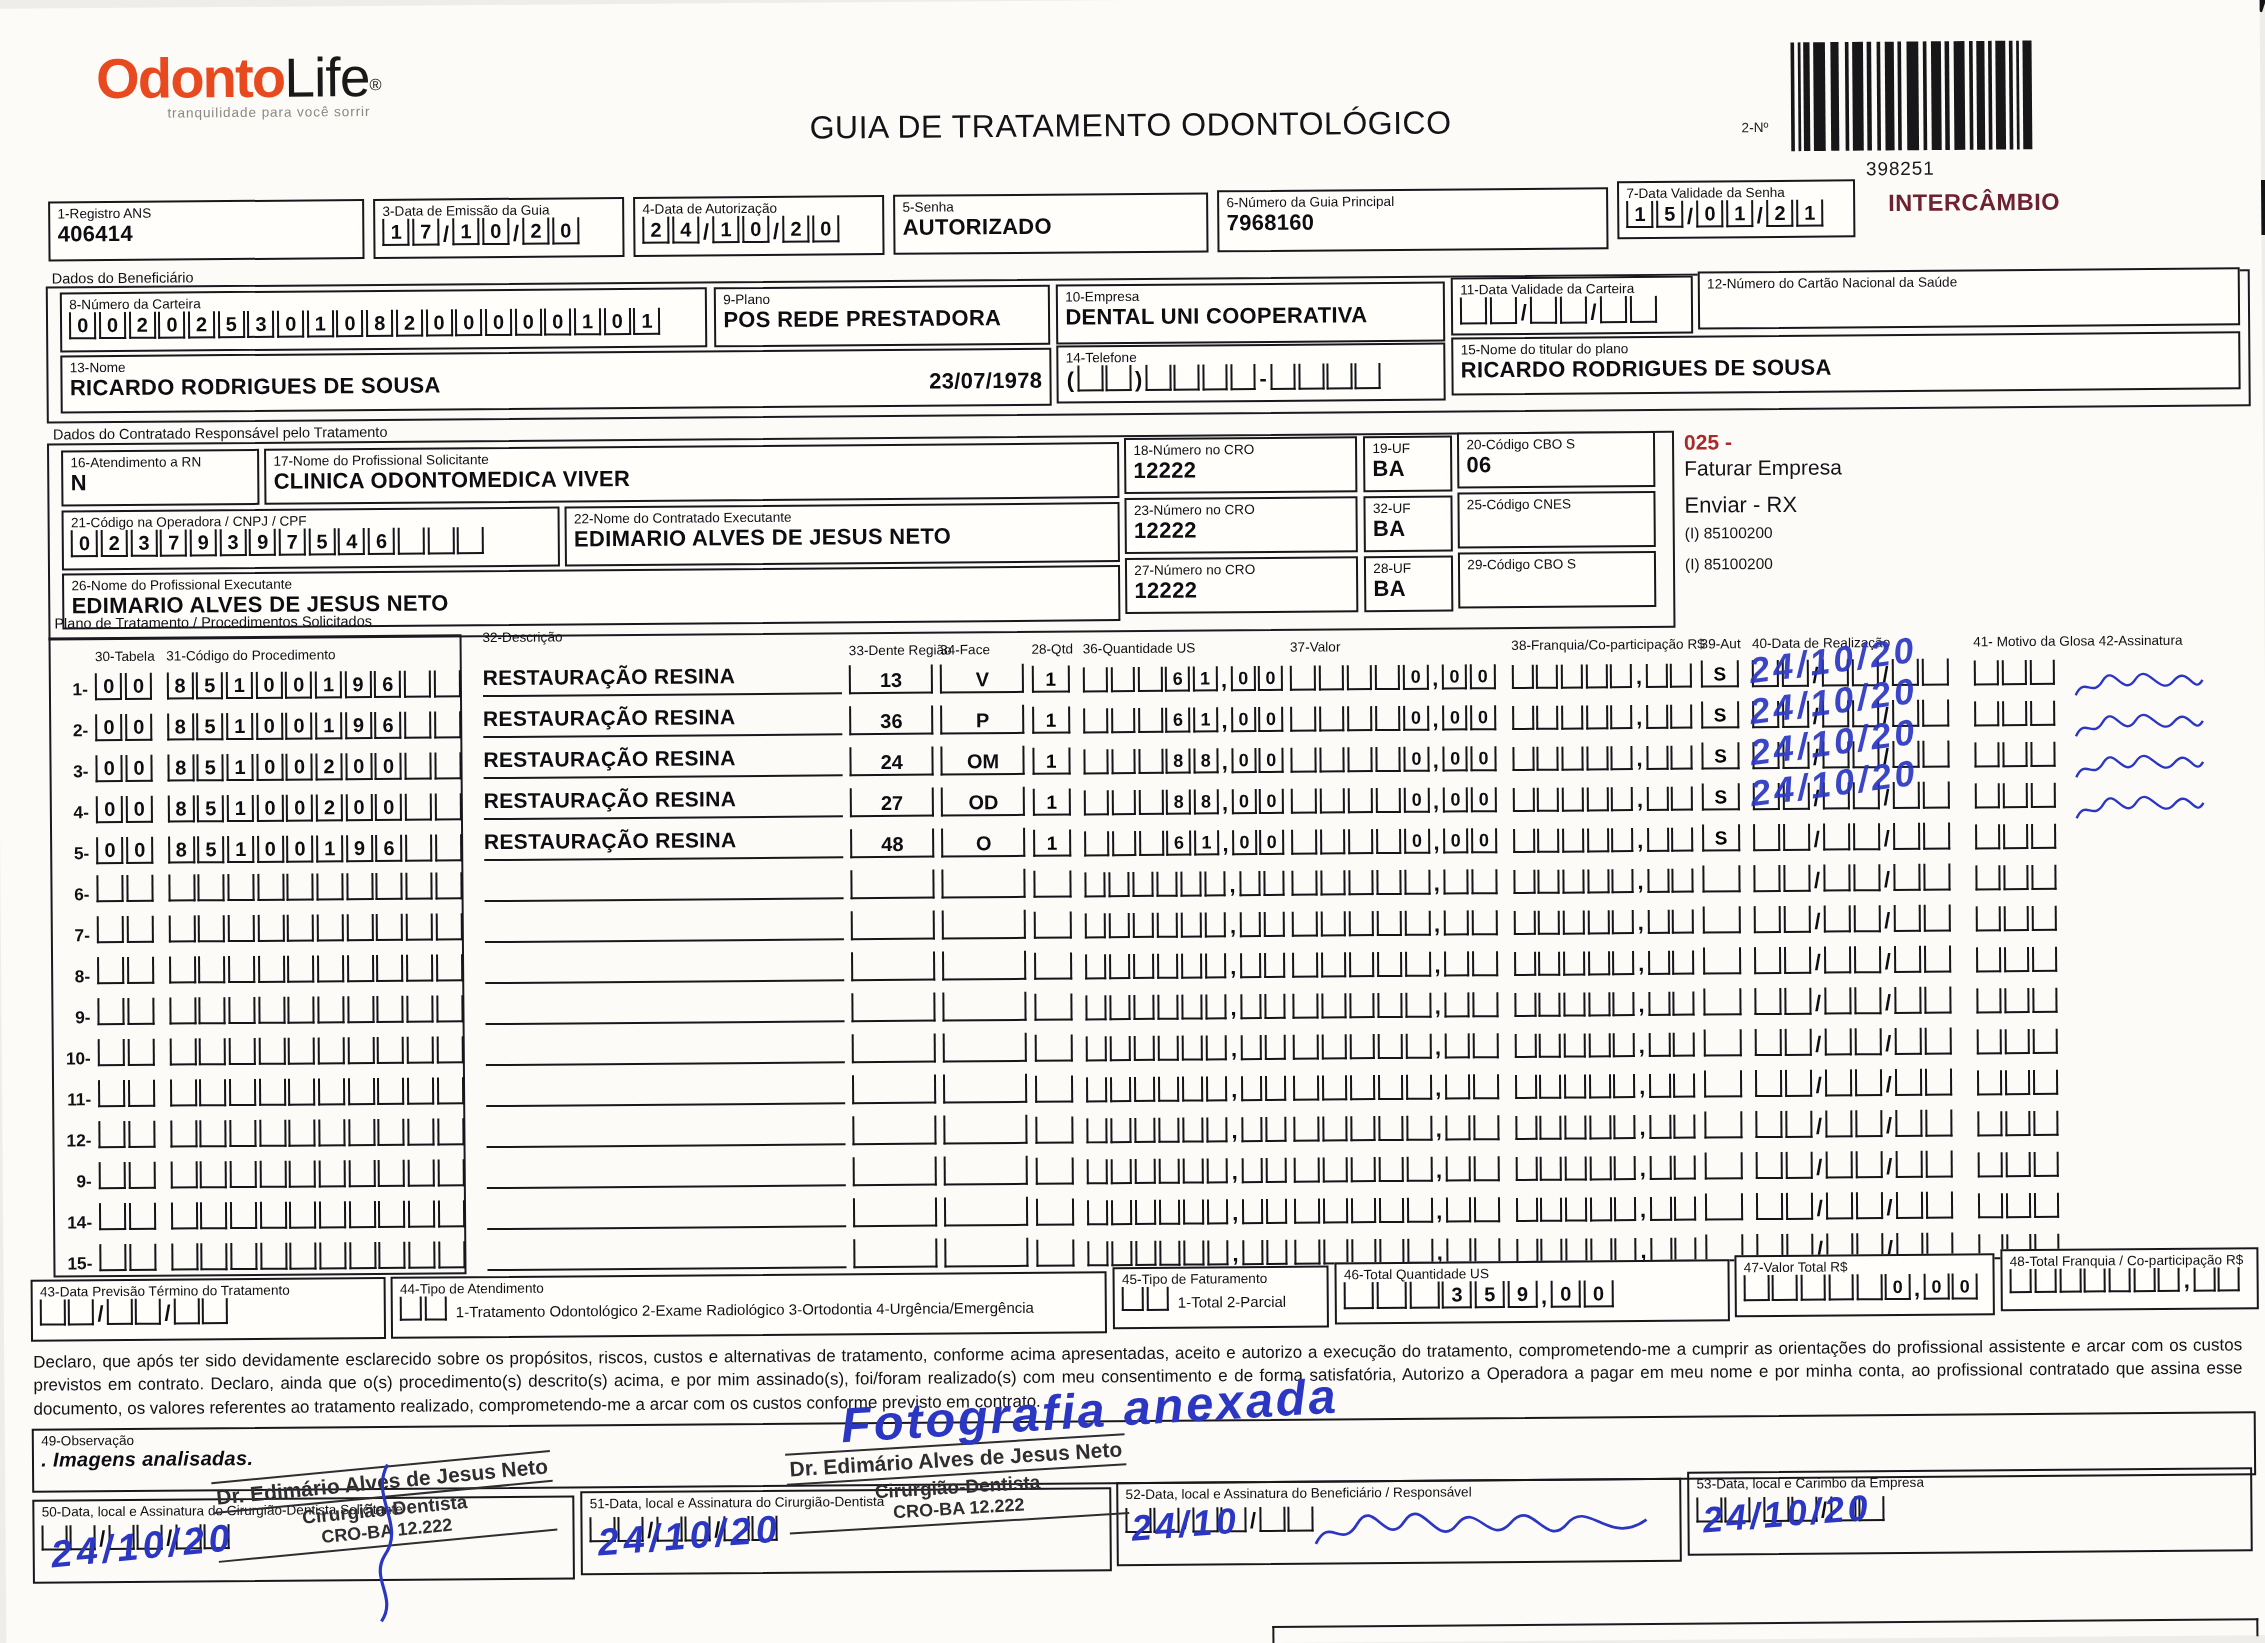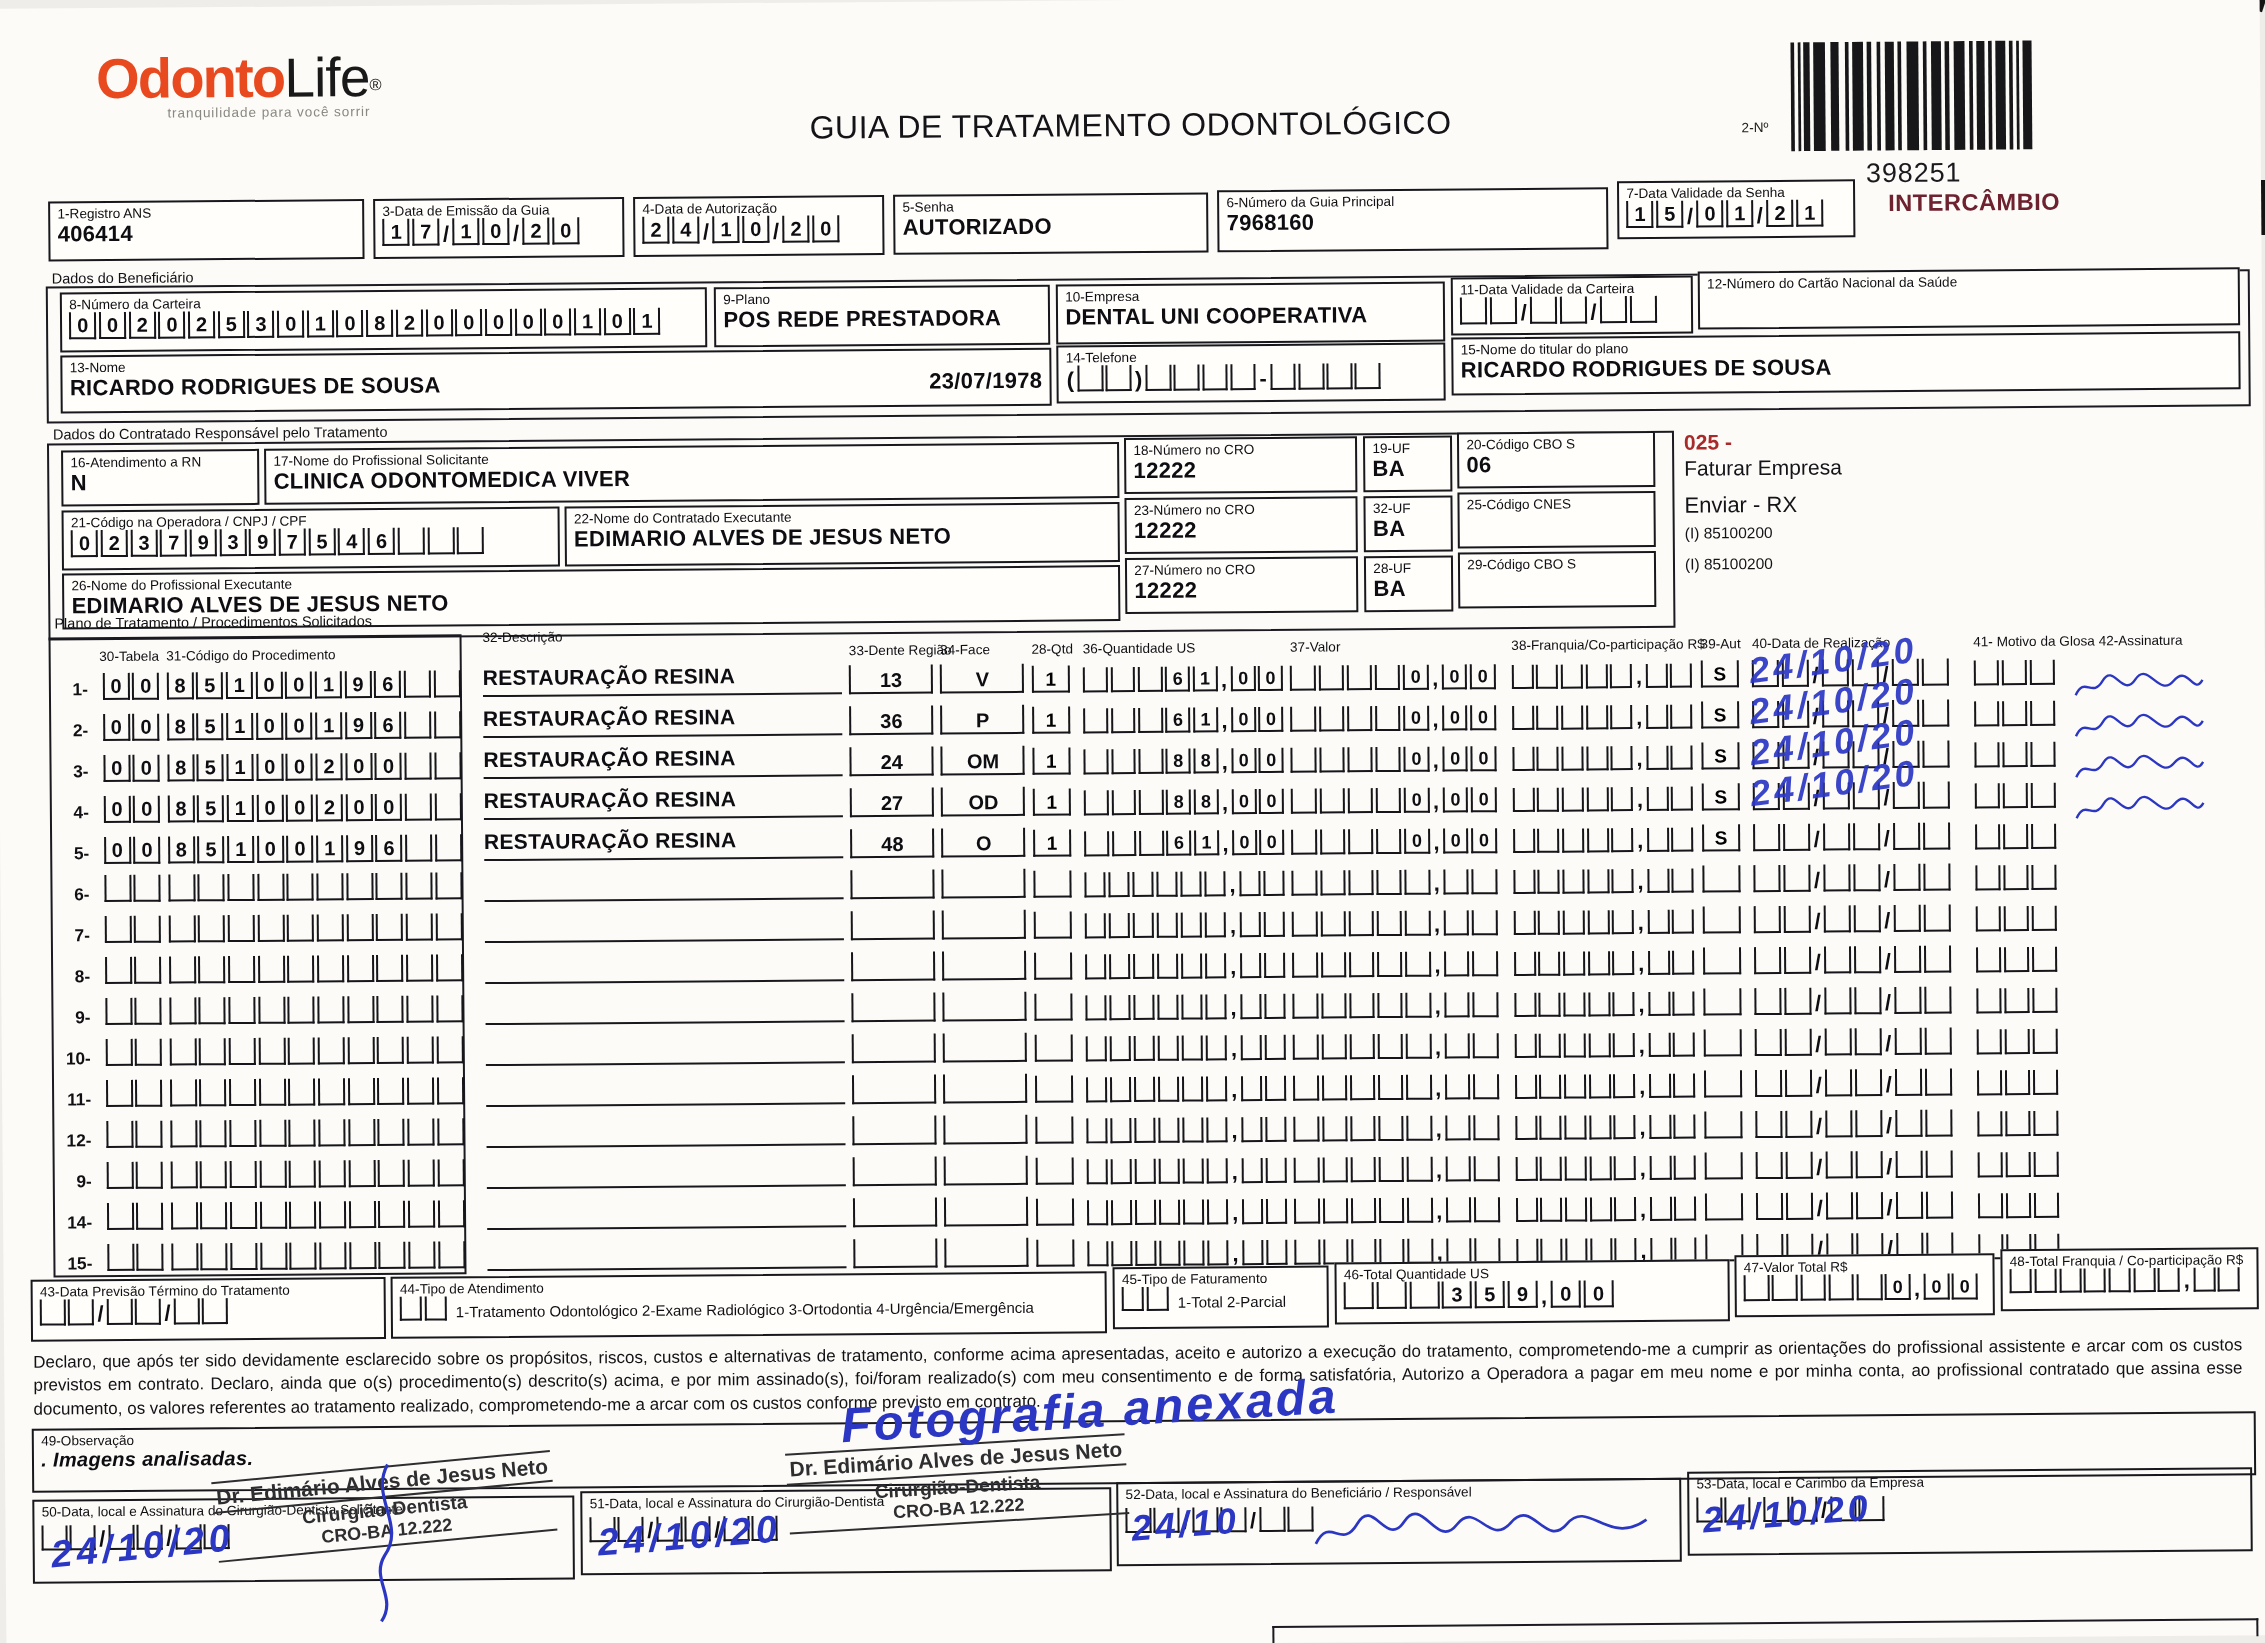--- a/index.html
+++ b/index.html
@@ -11,21 +11,21 @@
   .artifact{position:absolute;background:#141414;}
 
   
   .logo-p1{font-size:56px;font-weight:bold;color:#e8491e;letter-spacing:-1.8px;}
   .logo-p2{font-size:55px;font-weight:500;color:#191919;letter-spacing:-0.9px;}
   .logo-reg{font-size:16.4px;color:#191919;vertical-align:super;}
   .logo-tag{font-size:13.6px;color:#8a8880;letter-spacing:0.9px;margin-top:-5.5px;text-align:center;}
 
   .title{font-size:32px;color:#141418;letter-spacing:0.5px;font-weight:500;}
 
-  .guide-no{font-size:27px;color:#1a1a1e;font-weight:500;letter-spacing:0.9px;}
+  .guide-no{font-size:19px;color:#1a1a1e;font-weight:500;letter-spacing:0.9px;}
   .intercambio{font-size:23.6px;color:#6e2230;font-weight:bold;letter-spacing:0.5px;}
   .f2label{font-size:13.6px;color:#222;}
 
   
   .fbox{position:absolute;background:#fffefb;border:2.7px solid #17171c;padding:2.7px 7.3px 3.6px 7.3px;box-sizing:border-box;}
   .flabel{font-size:13.6px;color:#101014;line-height:1.15;white-space:nowrap;}
   .fvalue{font-size:22px;font-weight:600;color:#0d0d12;letter-spacing:0.3px;white-space:nowrap;}
   .fvalue.small{font-size:20px;}
   .sec-label{position:absolute;font-size:14.5px;color:#101014;font-weight:500;white-space:nowrap;}
   .outline{position:absolute;border:2.7px solid #1a1a20;pointer-events:none;}
@@ -35,21 +35,21 @@
   .comb-cell{width:27px;height:27px;border-left:2.7px solid #15151a;border-right:2.7px solid #15151a;border-bottom:2.7px solid #15151a;display:flex;align-items:flex-end;justify-content:center;font-size:20px;font-weight:600;color:#0d0d12;box-sizing:border-box;}
   .comb-sep{font-size:22px;font-weight:600;color:#0d0d12;padding:0 0.9px;line-height:1;}
   .sz28 .comb-cell{width:25.5px;height:25.5px;font-size:18px;}
   .sz24 .comb-cell{width:22px;height:23.6px;font-size:16.4px;}
   .szbig .comb-cell{width:30px;}
 
   
   .phead{position:absolute;display:flex;gap:7.3px;align-items:flex-end;font-size:13.6px;color:#101014;white-space:nowrap;}
   .prow{display:flex;gap:7.3px;align-items:flex-end;height:41px;position:relative;}
   .col-num{width:33px;text-align:right;font-size:17.3px;font-weight:600;color:#101014;}
-  .col-tabela{width:64px;text-align:right;}
+  .col-tabela{width:64px;}
   .col-codigo{width:309px;}
   .col-desc{width:359px;border-bottom:2.7px solid #17171c;height:31px;box-sizing:border-box;}
   .desc-text{font-size:21px;font-weight:600;color:#0d0d12;letter-spacing:0.3px;}
   .col-dente,.col-face{width:84px;}
   .wcell{height:29px;border-left:2.7px solid #15151a;border-right:2.7px solid #15151a;border-bottom:2.7px solid #15151a;display:flex;align-items:flex-end;justify-content:center;font-size:20px;font-weight:600;color:#0d0d12;box-sizing:border-box;}
   .col-qtd,.col-aut{width:44px;}
   .cell1{width:38px;height:27px;border-left:2.7px solid #15151a;border-right:2.7px solid #15151a;border-bottom:2.7px solid #15151a;display:flex;align-items:flex-end;justify-content:center;font-size:19px;font-weight:600;box-sizing:border-box;}
   .col-qus{width:200px;}
   .col-valor{width:214px;}
   .col-franq{width:182px;}

